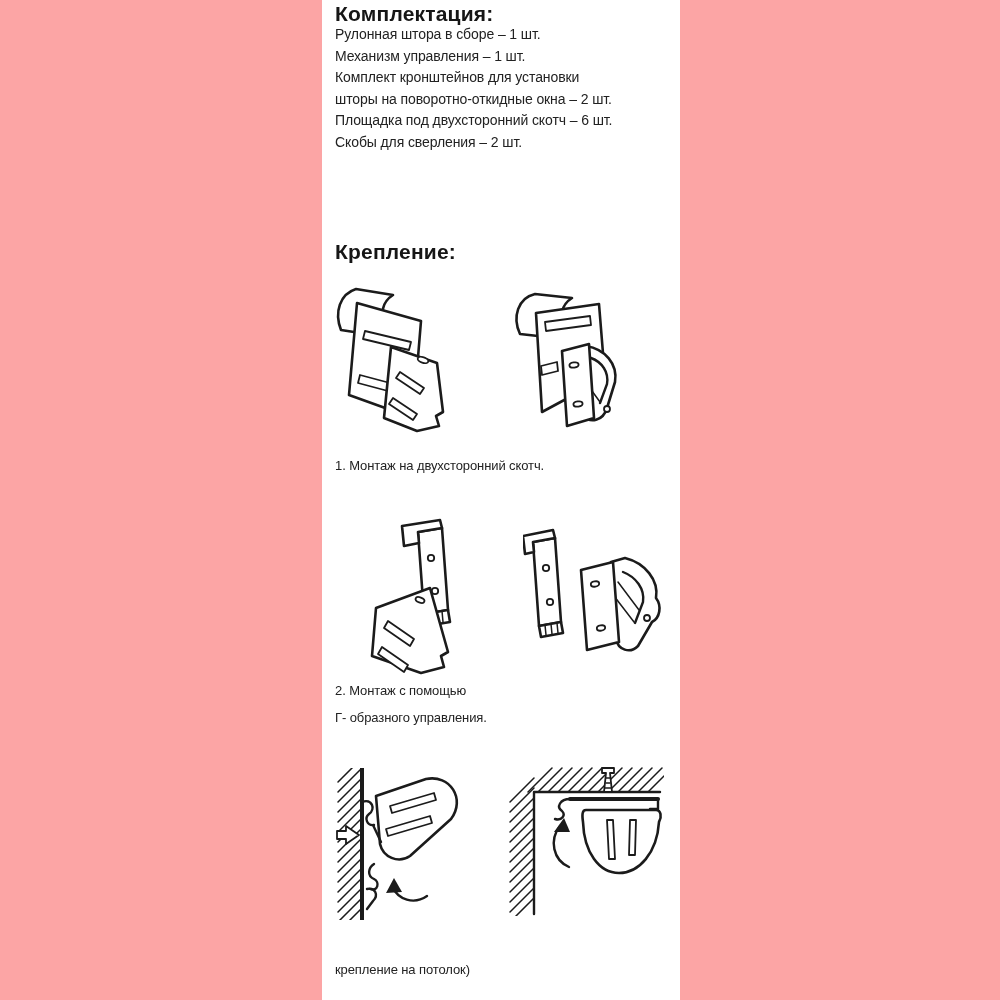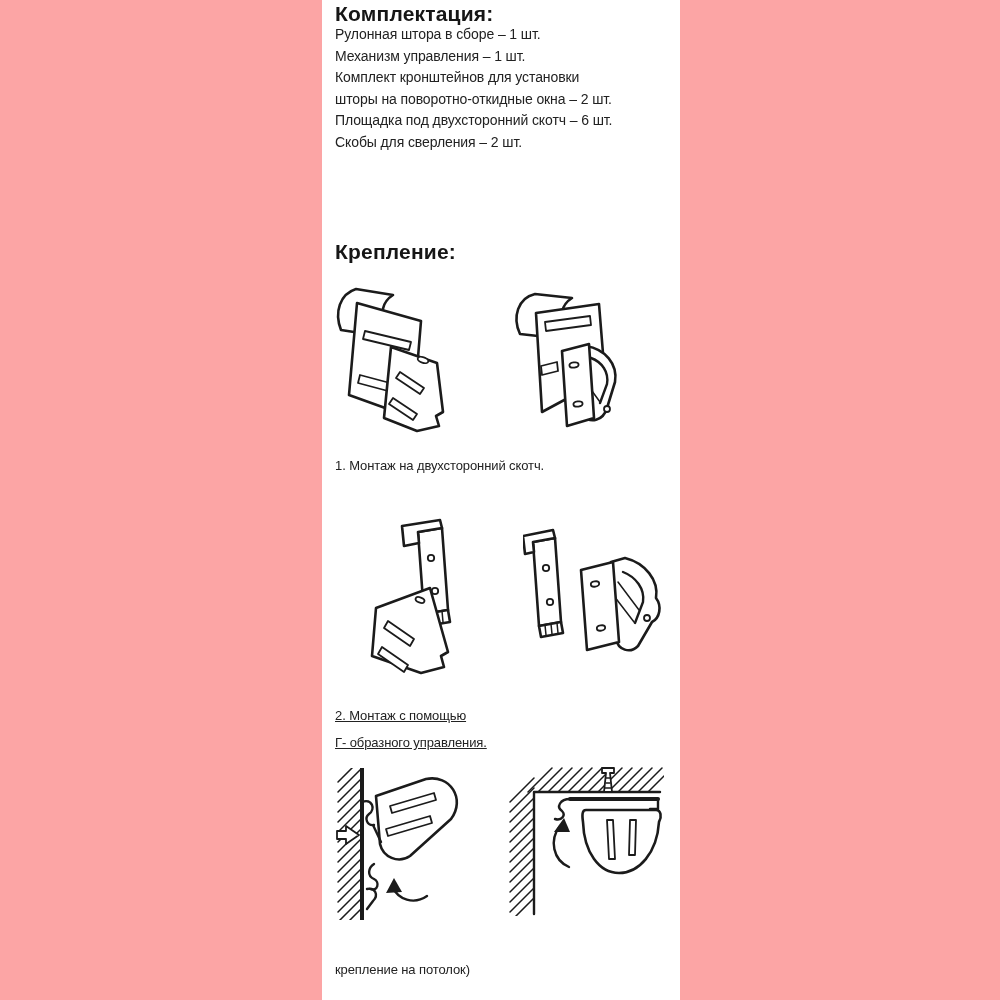--- a/index.html
+++ b/index.html
@@ -11,21 +11,21 @@
      white-space:nowrap;letter-spacing:.2px;}
   .h-pack{top:2px;}
   .h-mount{top:240px;}
   .list{position:absolute;left:13px;top:24px;font-size:14px;line-height:21.5px;
         color:#222;letter-spacing:-0.1px;}
   .list .ln{white-space:nowrap;}
   .cap{position:absolute;left:13px;font-size:13px;line-height:27px;color:#222;
        letter-spacing:-0.1px;}
   .cap .ln{white-space:nowrap;}
   .cap1{top:452px;}
-  .cap2{top:702px;text-decoration:underline;}
+  .cap2{top:677px;}
   .cap3{top:956px;}
   .fig{position:absolute;}
   .f1l{left:11px;top:284px;}
   .f1r{left:186px;top:288px;}
   .f2l{left:46px;top:516px;}
   .f2r{left:201px;top:520px;}
   .f3l{left:14px;top:768px;}
   .f3r{left:186px;top:766px;}
   svg{display:block;}
   svg *{vector-effect:none;}

